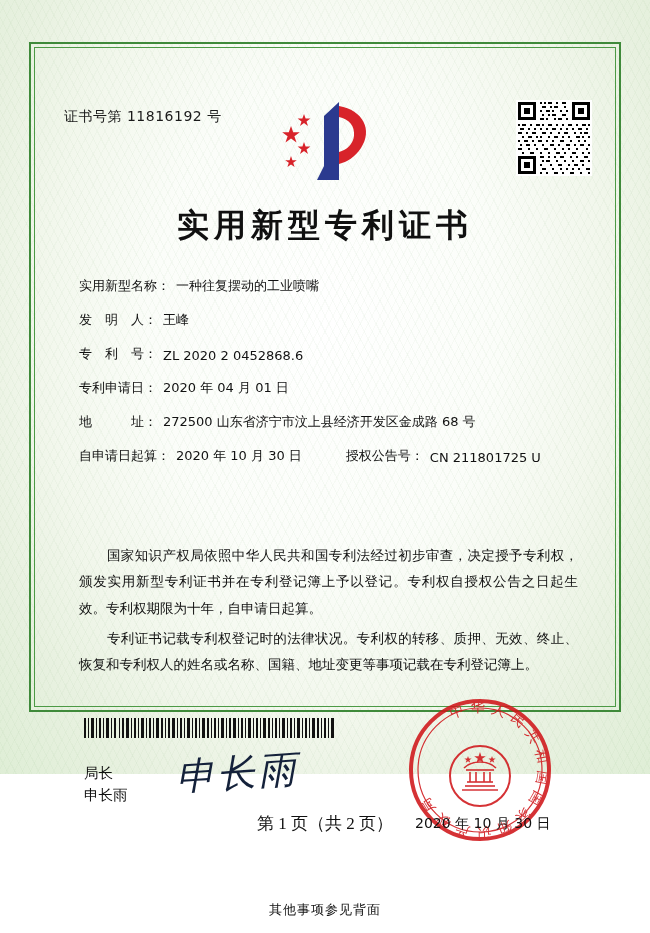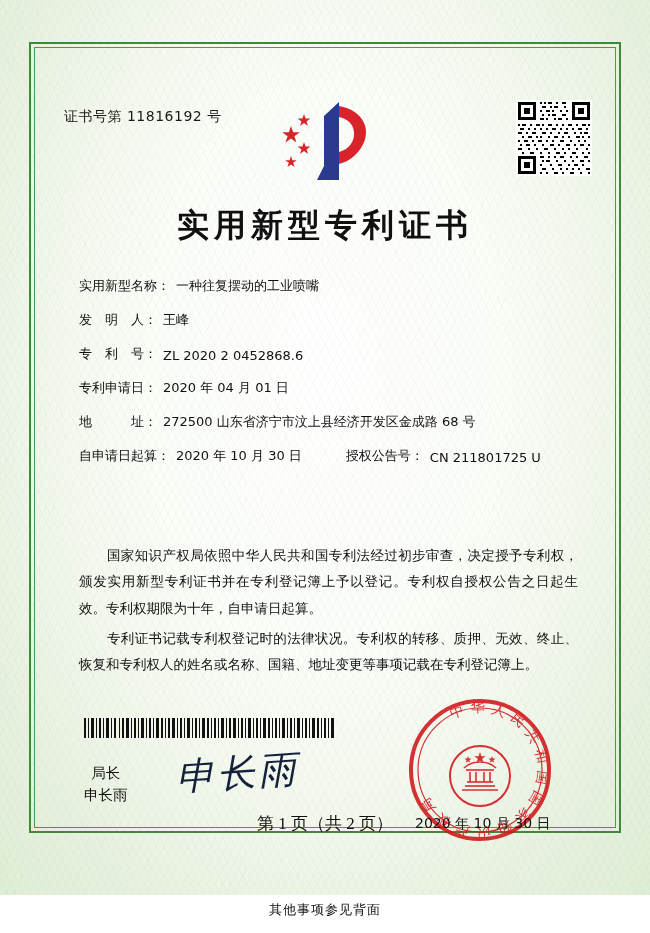--- a/index.html
+++ b/index.html
@@ -9,21 +9,21 @@
   body {
     width: 650px;
     height: 933px;
     background: #ffffff;
     font-family: "Liberation Serif", "DejaVu Serif", serif;
     overflow: hidden;
   }
   .certificate {
     position: relative;
     width: 650px;
-    height: 895px;
+    height: 774px;
     background:
       radial-gradient(ellipse at 50% 42%, #ffffff 0%, #fbfdf9 38%, #f2f7ec 62%, #e8f1e0 80%, #dfeed6 100%);
     box-sizing: border-box;
   }
   .guilloche {
     position: absolute;
     inset: 0;
     opacity: 0.55;
     background-image:
       repeating-linear-gradient(63deg, rgba(120,170,110,0.10) 0px, rgba(120,170,110,0.10) 1px, transparent 1px, transparent 7px),
@@ -155,21 +155,20 @@
   }
 
   .signature-block {
     position: absolute;
     left: 84px;
     top: 762px;
     font-size: 14.5px;
     line-height: 1.55;
     color: #111;
     font-family: "DejaVu Sans", "Liberation Sans", sans-serif;
-    text-align: center;
   }
   .hand-sign {
     position: absolute;
     left: 176px;
     top: 748px;
     font-size: 38px;
     color: #14213a;
     font-family: "DejaVu Serif", serif;
     font-style: italic;
     letter-spacing: 3px;

